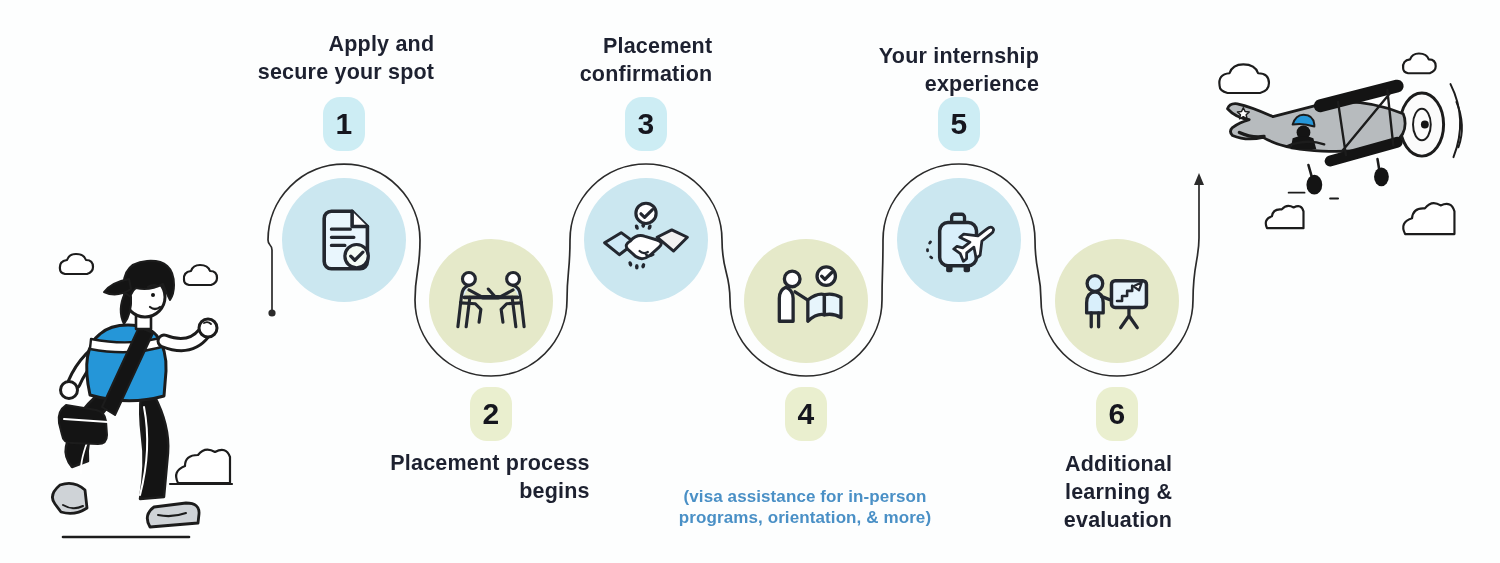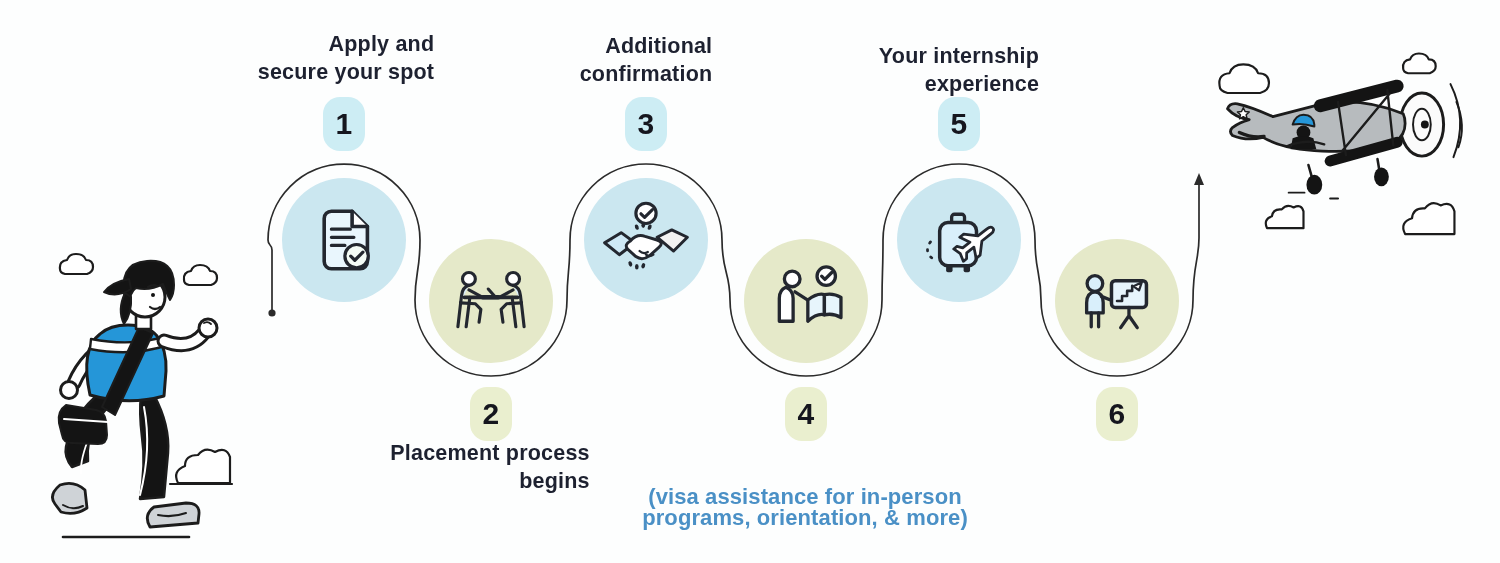--- a/index.html
+++ b/index.html
@@ -49,28 +49,28 @@
   
   .step-title {
     position:absolute; transform:translateX(-50%);
     text-align:right; white-space:pre-line; z-index:3;
     font-size:21.5px; line-height:28px; font-weight:600; letter-spacing:0.2px;
     color:var(--title-text,#1d2130);
   }
   #t1 { left:346px;  top:30px; }
   #t3 { left:646px;  top:32px; }
   #t5 { left:959px;  top:42px; }
-  #t2 { left:490px;  top:439px; }
+  #t2 { left:490px;  top:449px; }
   #t4 { left:806px;  top:452px; }
   #t6 { left:1118px; top:450px; }
 
   .step-subtitle {
     position:absolute; transform:translateX(-50%);
     text-align:center; white-space:pre-line; z-index:3;
-    font-size:22px; line-height:20.5px; font-weight:600; letter-spacing:0.1px;
+    font-size:17px; line-height:20.5px; font-weight:600; letter-spacing:0.1px;
     color:var(--subtitle-blue,#4a90c6);
   }
   #st4 { left:805px; top:487px; }
 
   
   #girl-illustration  { position:absolute; left:38px;  top:243px; z-index:2; }
   #plane-illustration { position:absolute; left:1192px; top:15px; z-index:2; }
 </style>
 </head>
 <body>
@@ -131,21 +131,21 @@
         <path d="M41 46 h17" stroke-width="5"></path>
       </g>
     </svg>
   </div>
   <div class="badge green" id="b2">
       <span>2</span>
     </div>
   <div class="step-title" id="t2">Placement process
 begins</div>
 
-  <div class="step-title" id="t3">Additional
+  <div class="step-title" id="t3">Placement
 confirmation</div>
   <div class="badge blue" id="b3">
       <span>3</span>
     </div>
   <div class="step-circle blue" id="c3">
     <svg viewBox="0 0 100 100" width="92" height="92">
       <g stroke="#23272f" stroke-linejoin="round" stroke-linecap="round">
         <circle cx="50" cy="21" r="11" fill="#ffffff" stroke-width="3.4"></circle>
         <path d="M44.5 21.5 l4 4 L57 17" fill="none" stroke-width="3.4"></path>
         <path d="M5 53 L23 42 L38 53 L21 66 Z" fill="#cfe9f6" stroke-width="3.2"></path>
@@ -213,20 +213,23 @@
         <rect x="44" y="28" width="38" height="29" rx="4" fill="#e7f5fc" stroke-width="3.8"></rect>
         <path d="M63 57 v9 M63 66 l-9 13 M63 66 l9 13" fill="none"></path>
         <path d="M50 50 h5.5 v-5.5 h5.5 v-5.5 h5.5 v-5.5" fill="none" stroke-width="2.8"></path>
         <path d="M68 34 l9 -4.5 -3 9 z" fill="#ffffff" stroke-width="2.4"></path>
       </g>
     </svg>
   </div>
   <div class="badge green" id="b6">
       <span>6</span>
     </div>
+  <div class="step-title" id="t6">Additional
+learning &amp;
+evaluation</div>
 
   <svg id="girl-illustration" width="200" height="300" viewBox="0 0 200 300">
     <g stroke="#1c1c1c" stroke-linecap="round" stroke-linejoin="round">
 
       <path d="M22 26 q-1 -8 7 -9 q2 -6 9 -6 q8 0 10 6 q7 0 7 7 q0 5 -6 7 l-22 0 q-5 -1 -5 -5 z" fill="#ffffff" stroke-width="2.2"></path>
       <path d="M146 37 q-1 -8 7 -9 q2 -6 9 -6 q8 0 10 6 q7 0 7 7 q0 5 -6 7 l-22 0 q-5 -1 -5 -5 z" fill="#ffffff" stroke-width="2.2"></path>
       <path d="M140 240 q-6 -12 7 -17 q0 -11 13 -11 q7 -9 17 -3 q11 -6 15 5 l0 26 z" fill="#ffffff" stroke-width="2.2"></path>
       <path d="M132 241 h62" fill="none" stroke-width="2.2"></path>
       <path d="M25 294 h126" fill="none" stroke-width="2.6"></path>
 

